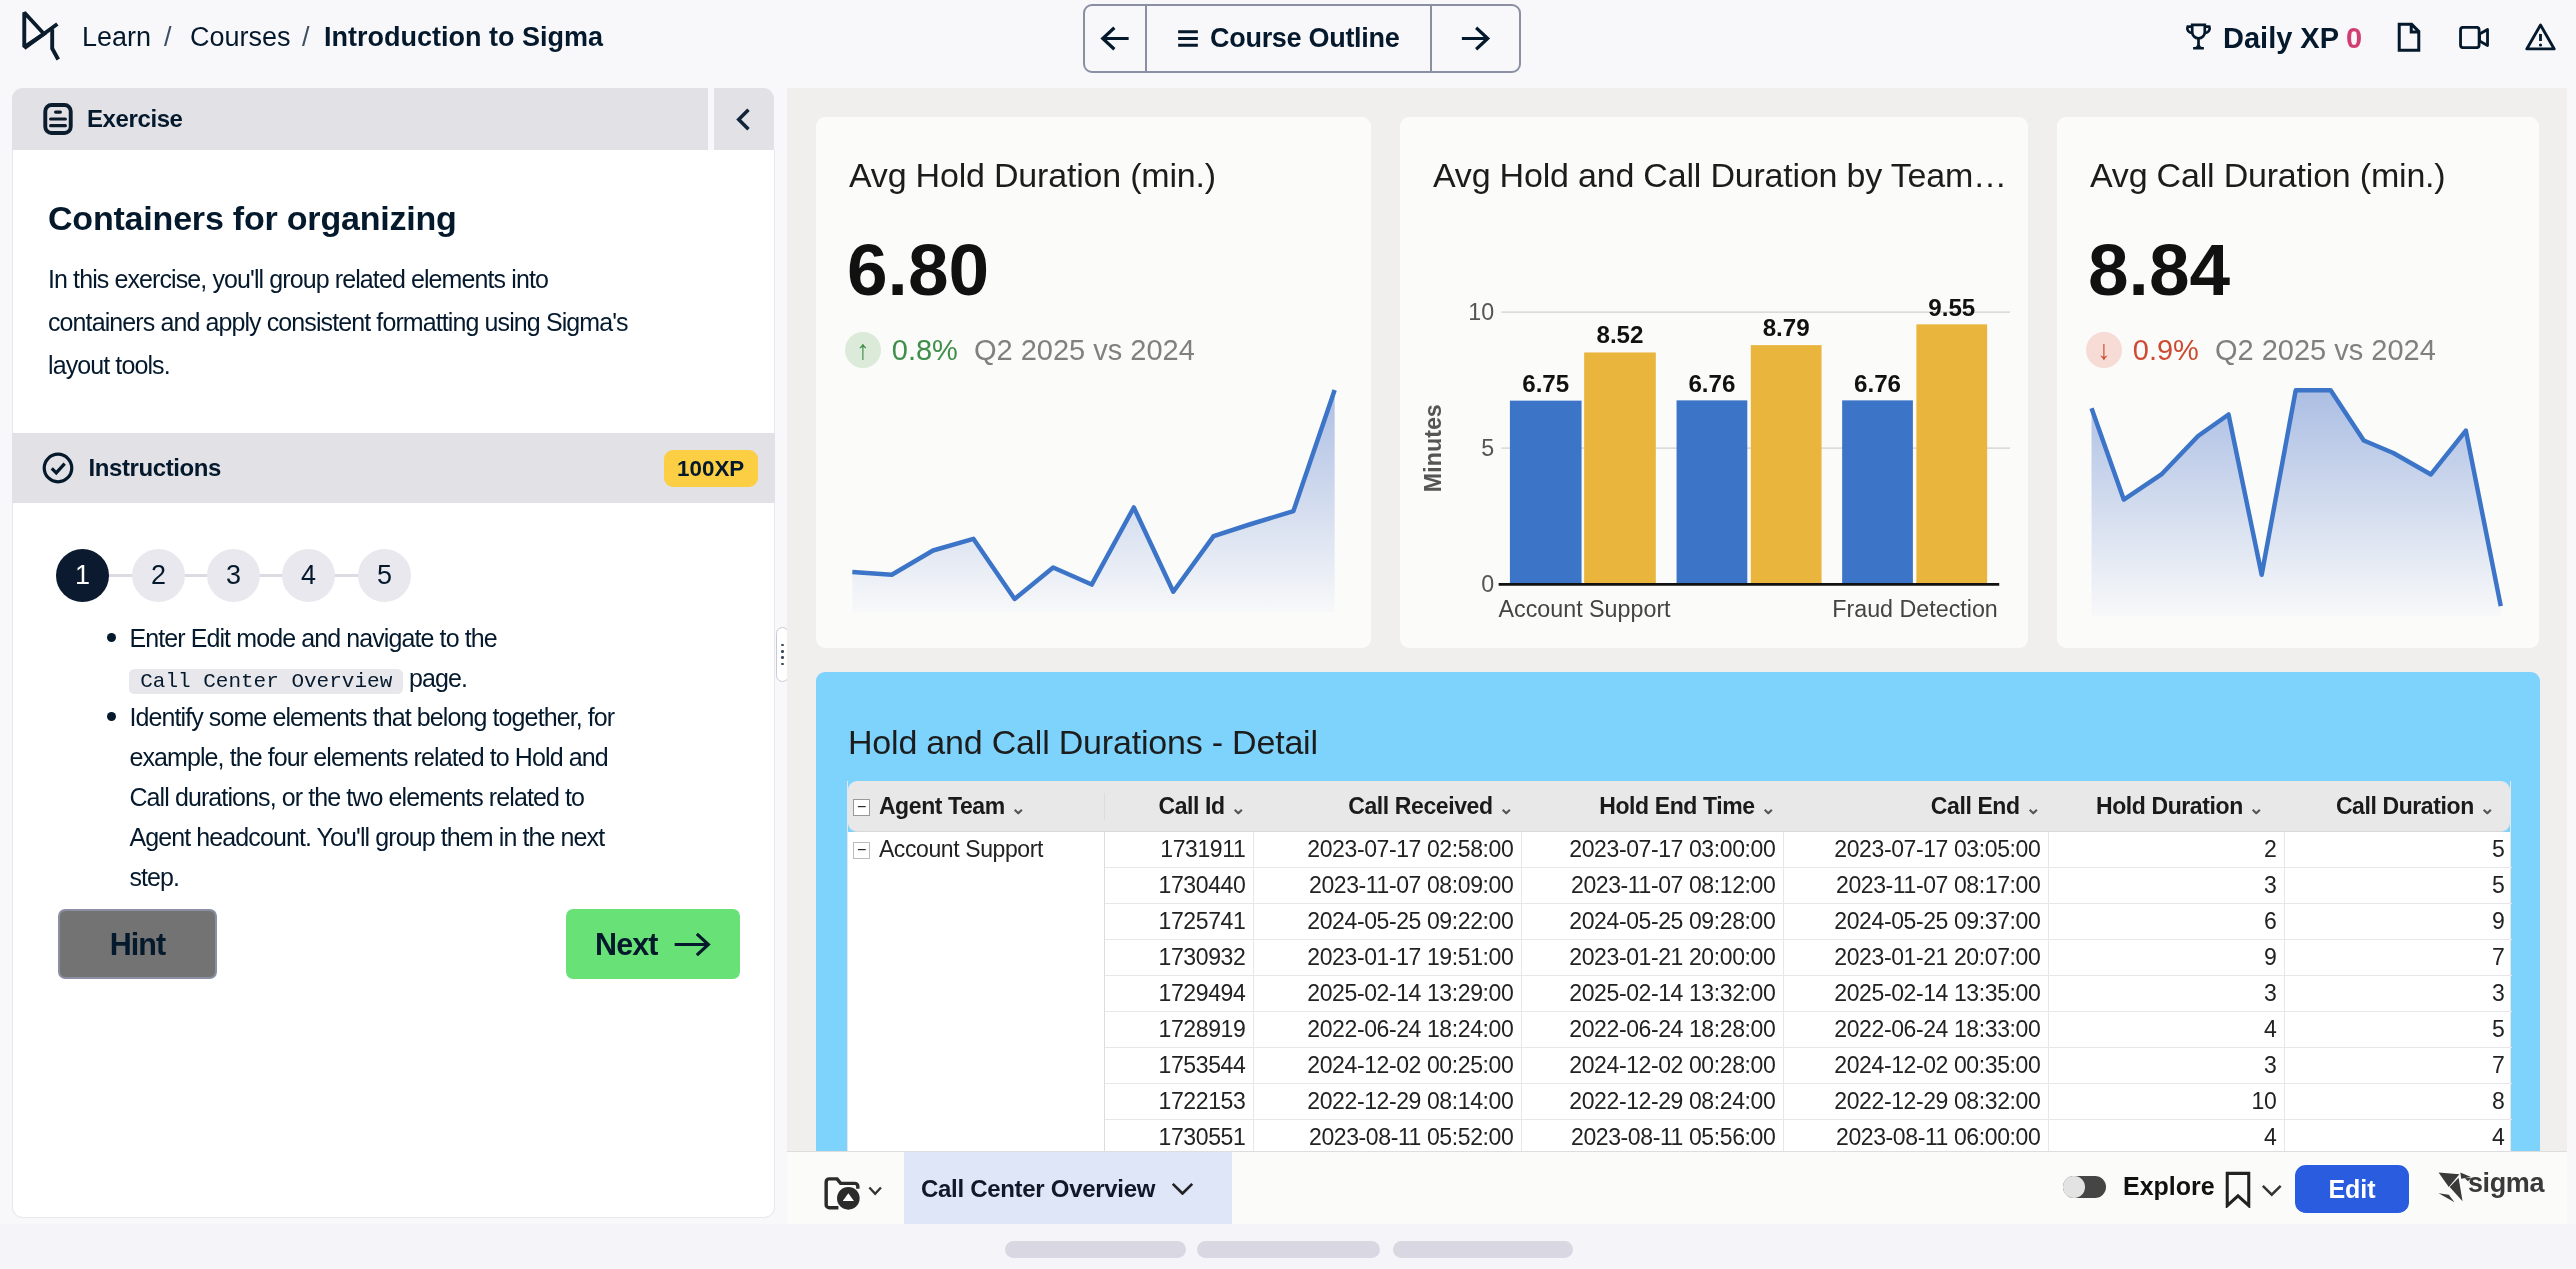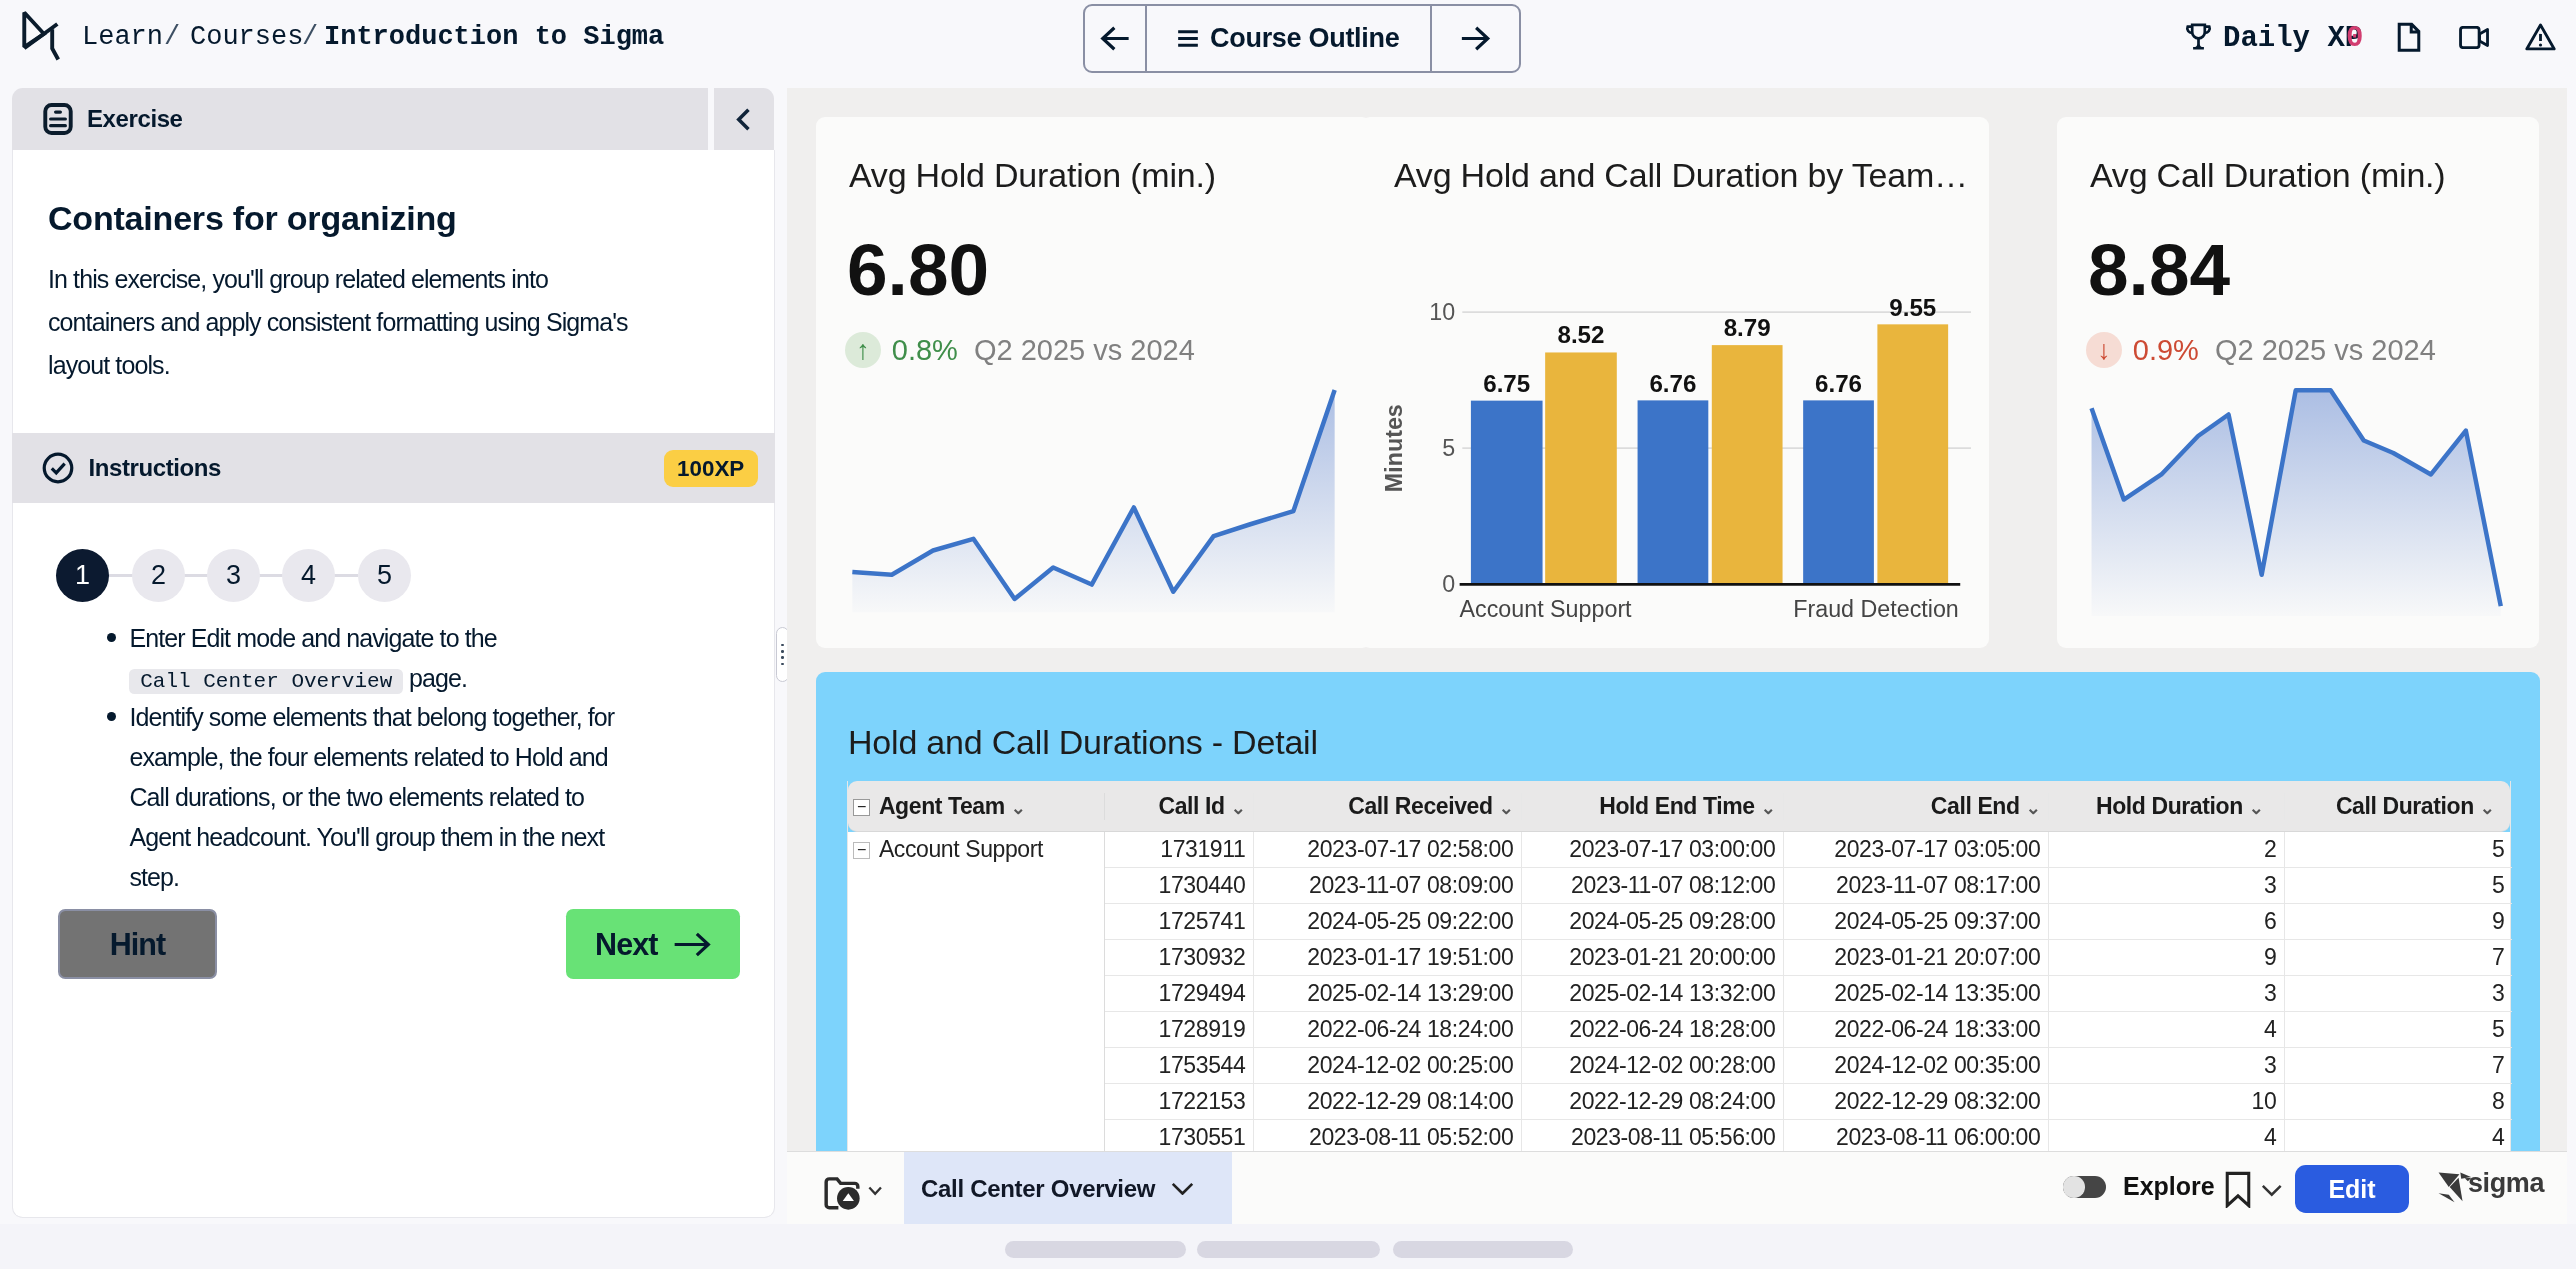--- a/index.html
+++ b/index.html
@@ -1,21 +1,21 @@
 <!DOCTYPE html>
 <html style="font-size:14.3px"><head>
 <meta charset="utf-8">
 <style>
 * { margin:0; padding:0; box-sizing:border-box; }
 html,body { width:2576px; height:1269px; overflow:hidden; }
 body { background:#f8f8fb; font-family:"Liberation Sans", sans-serif; color:#05192d; position:relative; -webkit-font-smoothing:antialiased; }
 .abs { position:absolute; }
 
 
-#nav { position:absolute; left:0; top:0; width:2576px; height:88px;font-family:Liberation Mono, monospace; }
+#nav { position:absolute; left:0; top:0; width:2576px; height:88px; }
 .crumb { position:absolute; top:21.5px; font-size:27px; color:#05192d; }
 
 
 #outline { position:absolute; left:1083px; top:3.6px; width:438px; height:69px; border:2.7px solid #8a8fa4; border-radius:9px; background:#f8f8fb; display:flex; }
 #outline .seg { display:flex; align-items:center; justify-content:center; }
 #outline .s1 { width:62px; border-right:2.2px solid #8a8fa4; }
 #outline .s2 { flex:1; border-right:2.2px solid #8a8fa4; gap:12.5px; }
 #outline .s3 { width:87px; }
 #outline .txt { font-size:27px; font-weight:bold; color:#05192d; letter-spacing:-0.3px;}
 
@@ -192,21 +192,21 @@
         <linearGradient id="g1" x1="0" y1="0" x2="0" y2="1">
       <stop offset="0" stop-color="#4b74c8" stop-opacity="0.45"></stop>
       <stop offset="1" stop-color="#4b74c8" stop-opacity="0.02"></stop>
     </linearGradient>
       </defs>
     <polygon fill="url(#g1)" points="16,213 60,216 106,189 151,176 197,243 240,208 283,227 330,141 374,235 419,173 459,160 508,145 554,10 554,258 16,258"></polygon>
     <polyline fill="none" stroke="#3c74c8" stroke-width="5" stroke-linejoin="round" points="16,213 60,216 106,189 151,176 197,243 240,208 283,227 330,141 374,235 419,173 459,160 508,145 554,10"></polyline>
   </svg>
 </div>
 
-<div class="card" style="left:1361px; top:117px; width:628px; height:531px;">
+<div class="card" style="left:1400px; top:117px; width:628px; height:531px;">
   <div class="cardTitle abs" style="left:33px; top:39px; white-space:nowrap;">Avg Hold and Call Duration by Team…</div>
 
   <svg class="abs" style="left:0px; top:170px;" width="628" height="360" viewBox="0 0 701 402">
     <line x1="113" y1="28" x2="681" y2="28" stroke="#dcdcdc" stroke-width="2"></line>
     <line x1="113" y1="180" x2="681" y2="180" stroke="#dcdcdc" stroke-width="2"></line>
     <text x="105" y="37" font-size="26" fill="#555" text-anchor="end">10</text>
     <text x="105" y="189" font-size="26" fill="#555" text-anchor="end">5</text>
     <text x="105" y="341" font-size="26" fill="#555" text-anchor="end">0</text>
     <text x="46" y="180" font-size="26" font-weight="bold" fill="#555" transform="rotate(-90 46 180)" text-anchor="middle">Minutes</text>
     <rect x="122.6" y="126.9" width="80" height="205.1" fill="#3c74c8"></rect>

